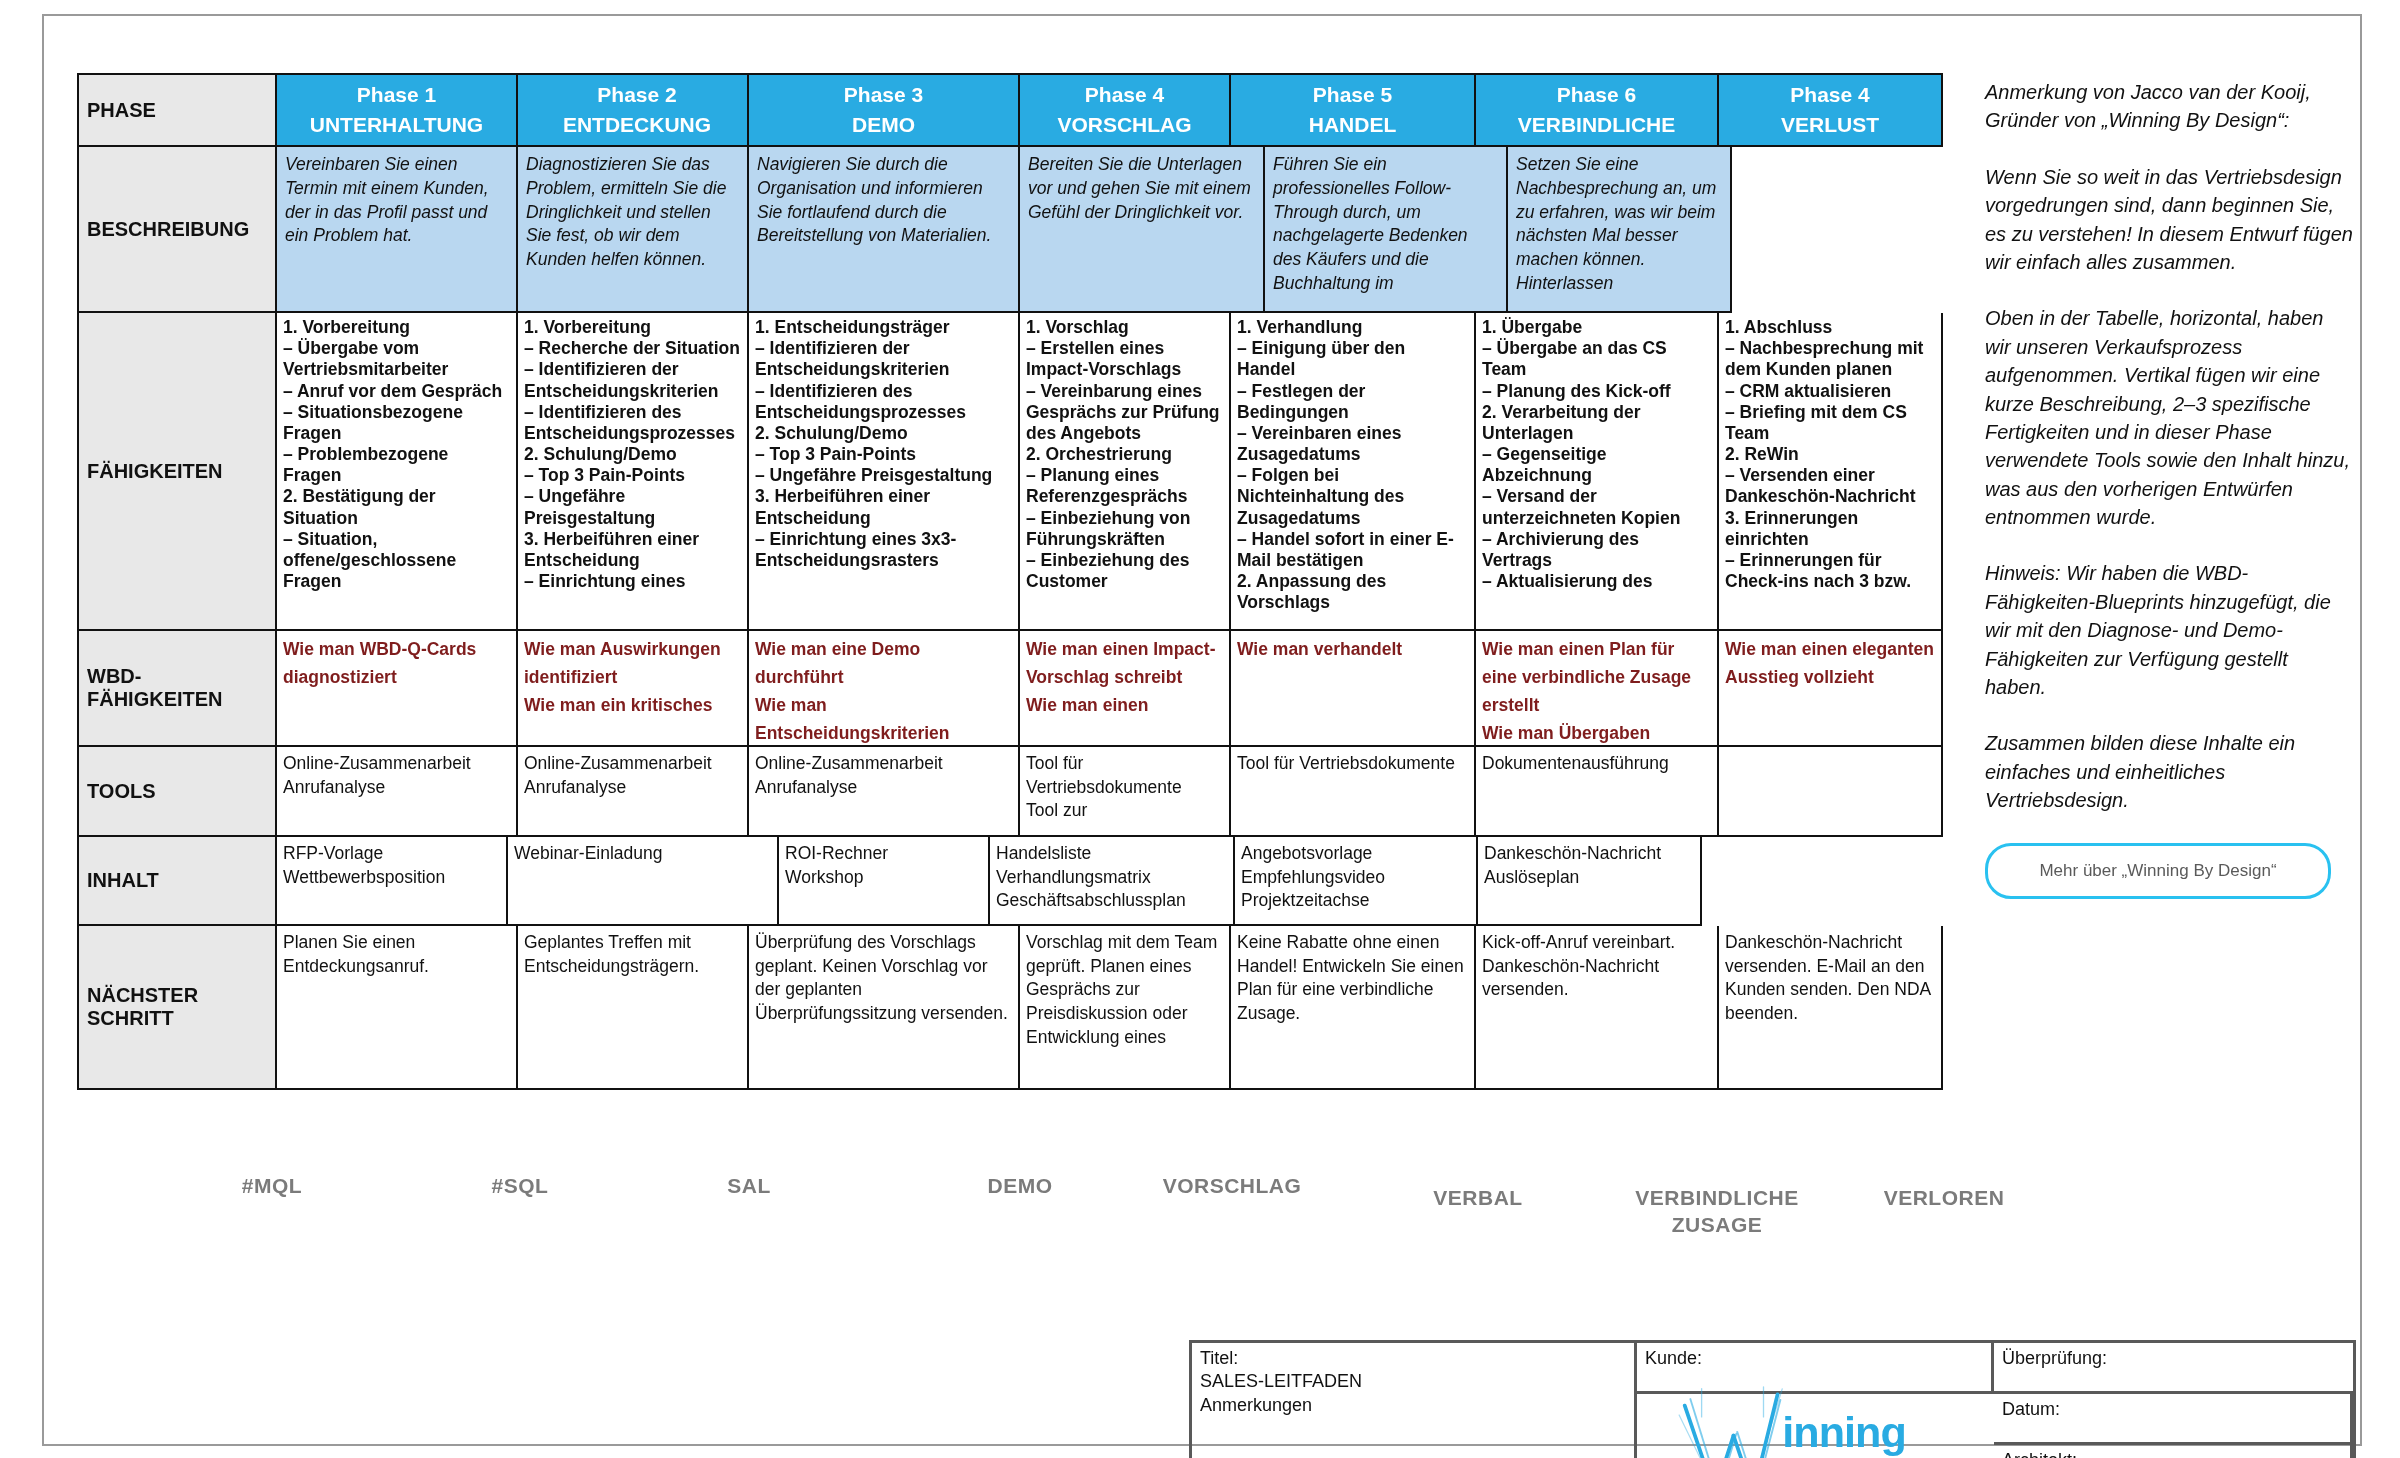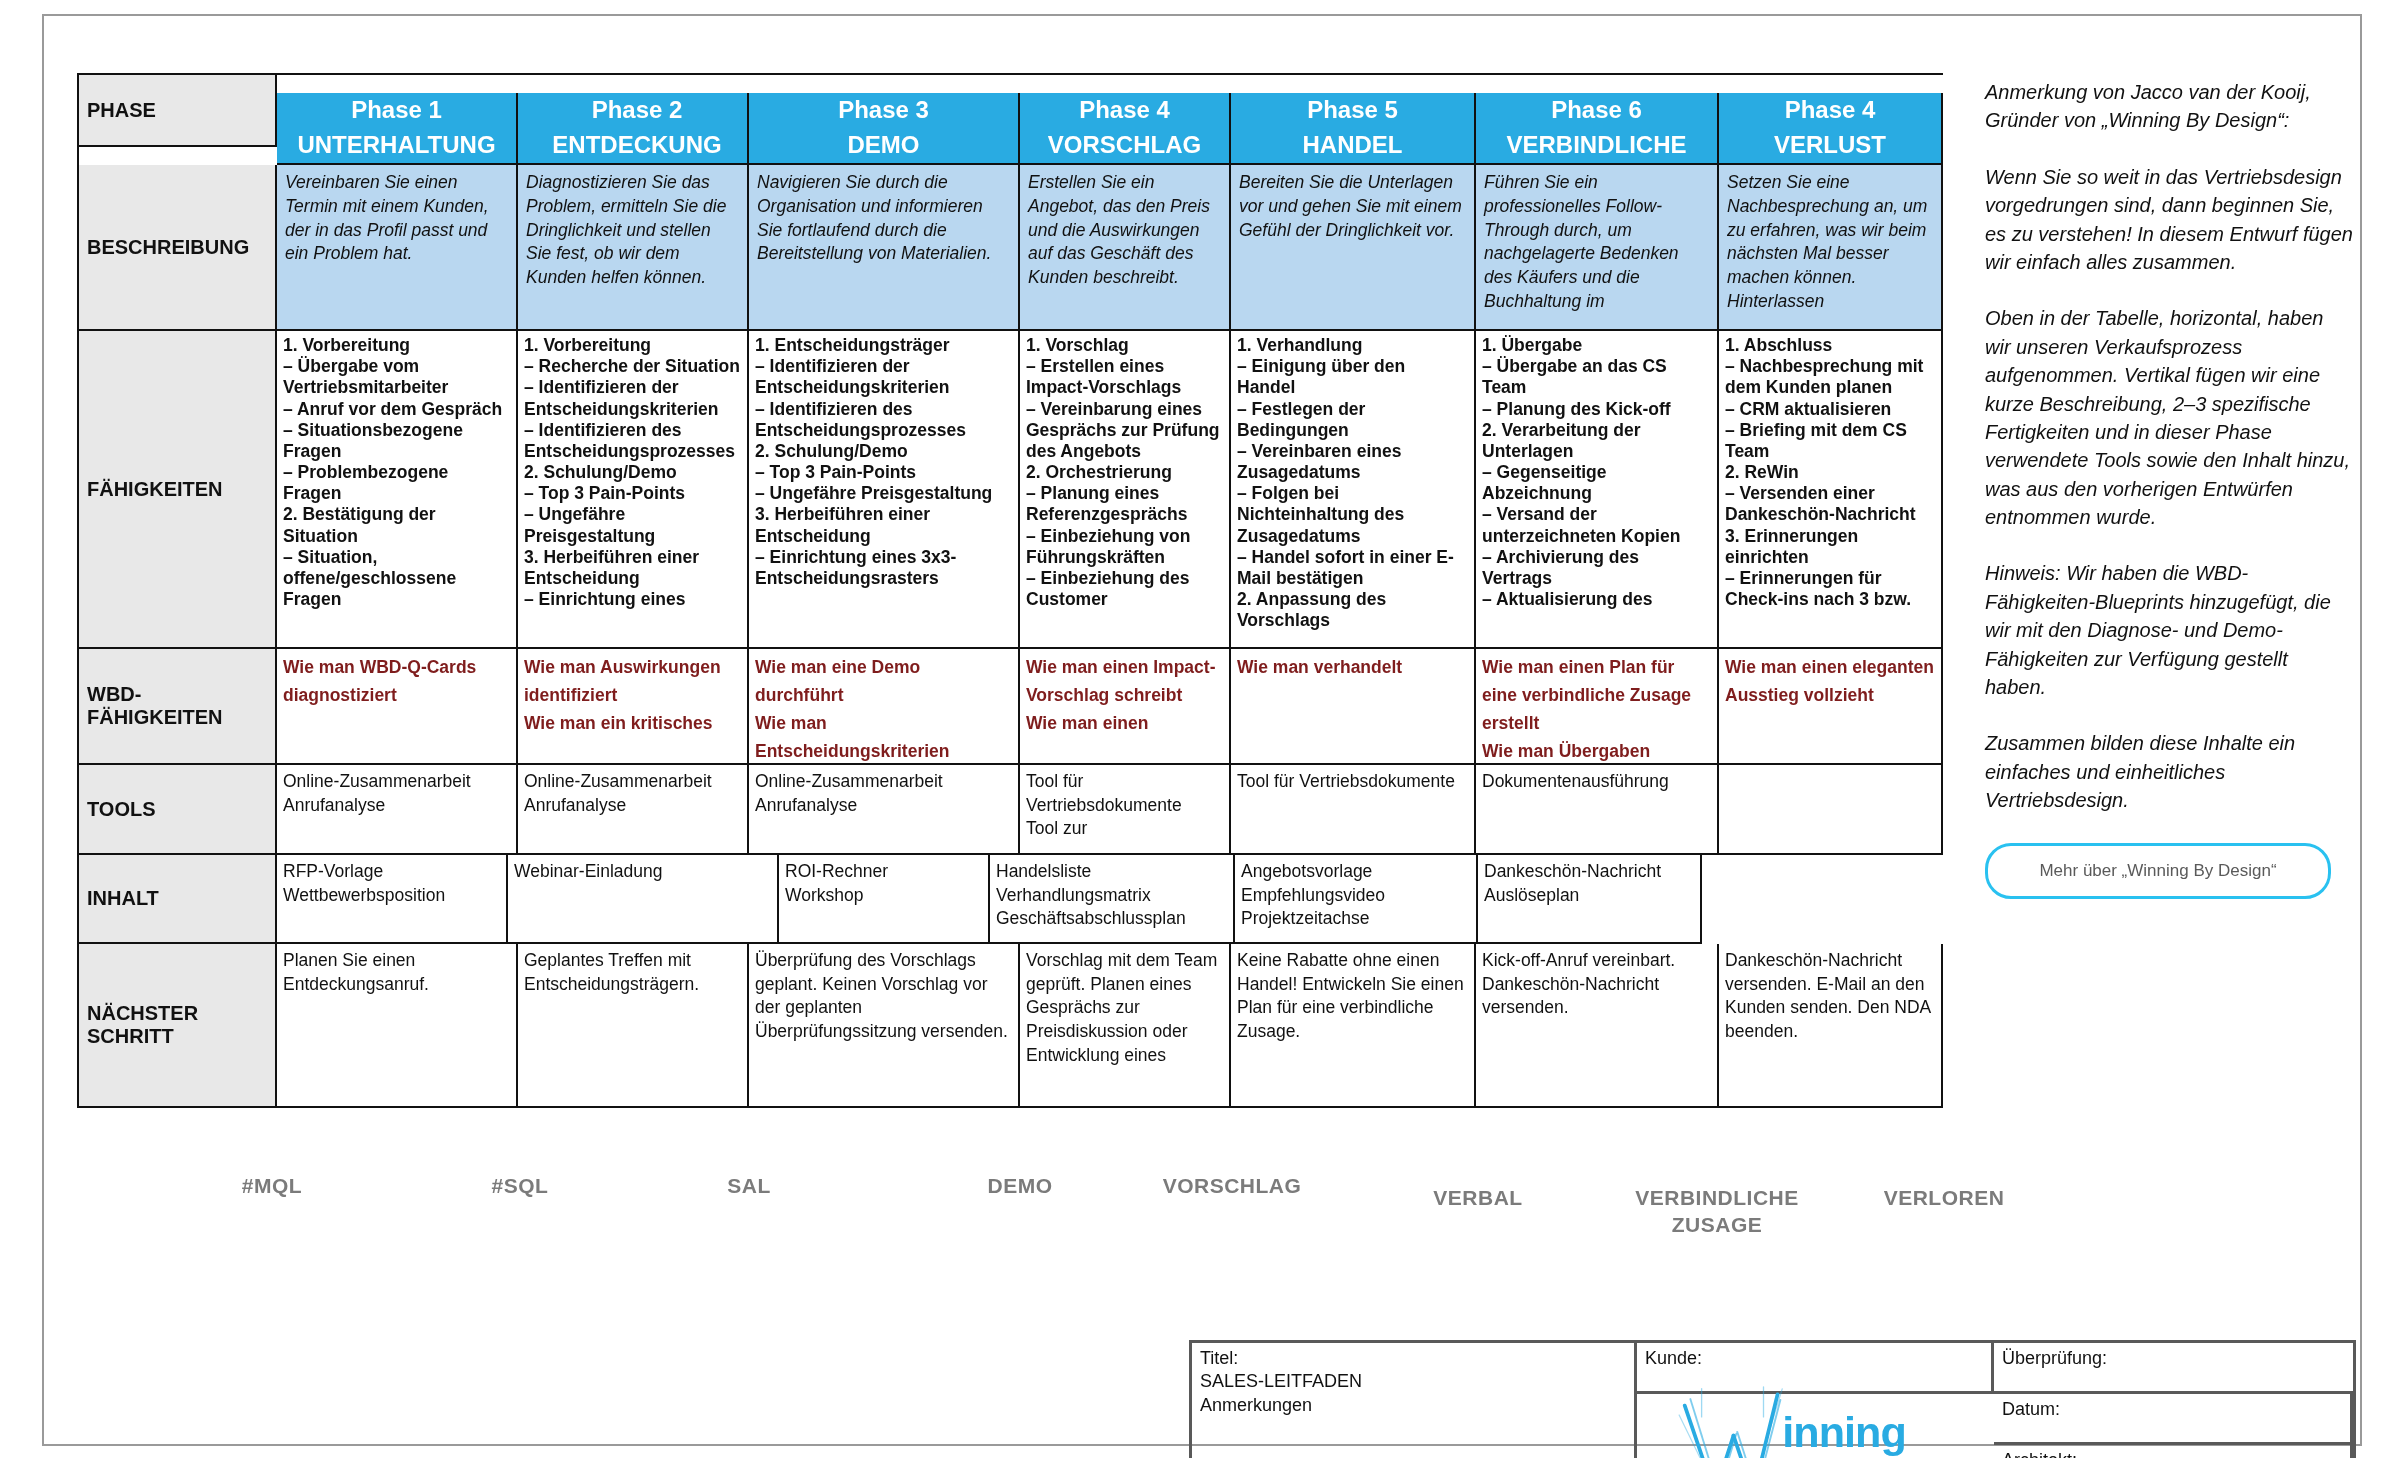--- a/index.html
+++ b/index.html
@@ -9,21 +9,21 @@
   
   .blueprint{position:absolute;left:77px;top:73px;border-left:2px solid #111;border-top:2px solid #111;}
   .row{display:flex;}
   .cell{box-sizing:border-box;border-right:2px solid #111;border-bottom:2px solid #111;overflow:hidden;white-space:pre-line;}
   .c0{width:198px;} .c1{width:241px;} .c2{width:231px;padding-left:9px;} .c3{width:271px;}
   .c4{width:211px;} .c5{width:245px;} .c6{width:243px;} .c7{width:224px;}
   .r-h .cell{height:72px;} .r-b .cell{height:166px;} .r-f .cell{height:318px;}
   .r-w .cell{height:116px;} .r-t .cell{height:90px;} .r-i .cell{height:89px;} .r-n .cell{height:164px;}
 
   .label{background:#e8e8e8;font-weight:bold;font-size:20px;display:flex;align-items:center;padding:4px 8px;line-height:1.15;white-space:pre-line;}
-  .head{background:#29abe2;color:#fff;font-weight:bold;font-size:24px;display:flex;flex-direction:column;align-items:center;justify-content:center;text-align:center;line-height:1.45;margin-top:18px;}
+  .head{background:#29abe2;color:#fff;font-weight:bold;font-size:21px;display:flex;flex-direction:column;align-items:center;justify-content:center;text-align:center;line-height:1.45;}
   .desc{background:#b9d7f0;font-style:italic;font-size:17.5px;line-height:1.36;padding:6px 8px;}
   .skills{font-weight:bold;font-size:17.5px;line-height:1.21;padding:4px 6px;}
   .wbd{color:#7f1d1d;font-weight:bold;font-size:17.5px;line-height:1.6;padding:4px 6px;}
   .plain{font-size:17.5px;line-height:1.35;padding:5px 6px;}
 
   
   .sidebar{position:absolute;left:1985px;top:78px;width:368px;font-style:italic;font-size:20px;line-height:1.42;}
   .sidebar p{margin:0 0 28px 0;white-space:pre-line;}
   .wbd-button{margin-top:6px;width:340px;height:50px;border:3px solid #29c1f0;border-radius:26px;display:flex;align-items:center;justify-content:center;font-style:normal;font-size:17px;color:#5a5a5a;cursor:pointer;background:#fff;}
 
@@ -59,21 +59,20 @@
     <div class="cell head c5"><span>Phase 5</span><span>HANDEL</span></div>
     <div class="cell head c6"><span>Phase 6</span><span>VERBINDLICHE</span></div>
     <div class="cell head c7"><span>Phase 4</span><span>VERLUST</span></div>
   </div>
 
   <div class="row r-b">
     <div class="cell label c0">BESCHREIBUNG</div>
     <div class="cell desc c1">Vereinbaren Sie einen Termin mit einem Kunden, der in das Profil passt und ein Problem hat.</div>
     <div class="cell desc c2">Diagnostizieren Sie das Problem, ermitteln Sie die Dringlichkeit und stellen Sie fest, ob wir dem Kunden helfen können.</div>
     <div class="cell desc c3">Navigieren Sie durch die Organisation und informieren Sie fortlaufend durch die Bereitstellung von Materialien.</div>
-    <div class="cell desc c4">Erstellen Sie ein Angebot, das den Preis und die Auswirkungen auf das Geschäft des Kunden beschreibt.</div>
     <div class="cell desc c5">Bereiten Sie die Unterlagen vor und gehen Sie mit einem Gefühl der Dringlichkeit vor.</div>
     <div class="cell desc c6">Führen Sie ein professionelles Follow-Through durch, um nachgelagerte Bedenken des Käufers und die Buchhaltung im</div>
     <div class="cell desc c7">Setzen Sie eine Nachbesprechung an, um zu erfahren, was wir beim nächsten Mal besser machen können. Hinterlassen</div>
   </div>
 
   <div class="row r-f">
     <div class="cell label c0">FÄHIGKEITEN</div>
     <div class="cell skills c1">1. Vorbereitung
 – Übergabe vom Vertriebsmitarbeiter
 – Anruf vor dem Gespräch

